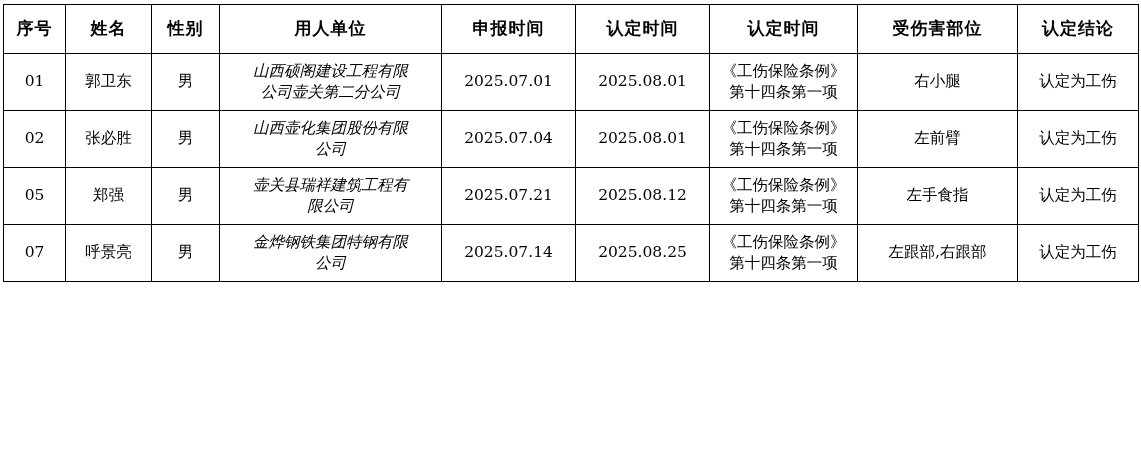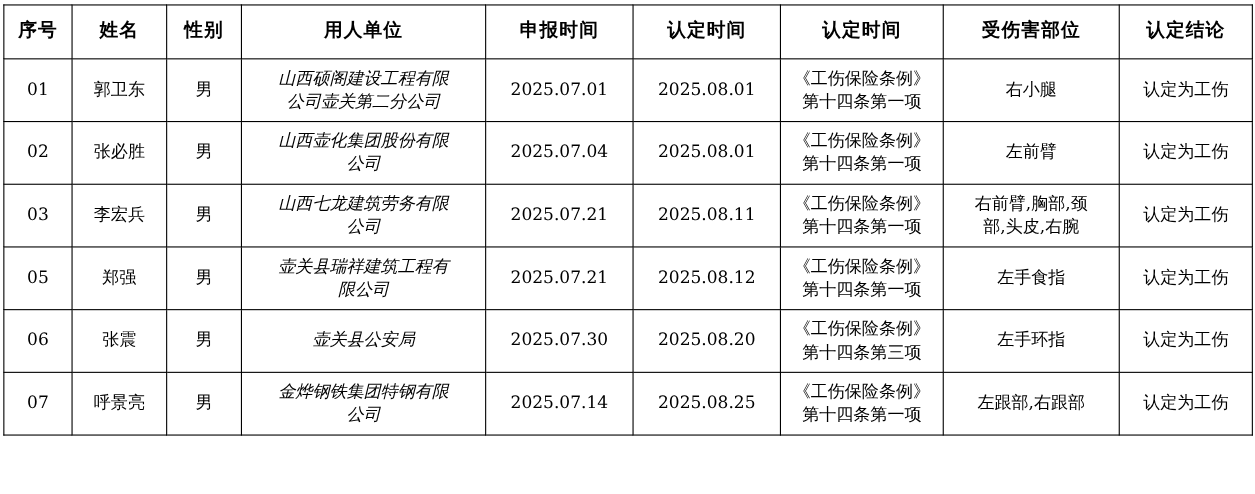--- a/index.html
+++ b/index.html
@@ -142,75 +142,35 @@
           <span class="line2">《工伤保险条例》</span>
           <span class="line2">第十四条第一项</span>
         </td>
         <td class="cell-part">
           <span class="line2">左前臂</span>
           <span class="line2"></span>
         </td>
         <td class="cell-conclusion">认定为工伤</td>
       </tr>
       <tr>
-        <td class="cell-id">03</td>
-        <td class="cell-name">李宏兵</td>
-        <td class="cell-gender">男</td>
-        <td class="cell-unit">
-          <span class="line2">山西七龙建筑劳务有限</span>
-          <span class="line2">公司</span>
-        </td>
-        <td class="cell-apply">2025.07.21</td>
-        <td class="cell-confirm">2025.08.11</td>
-        <td class="cell-basis">
-          <span class="line2">《工伤保险条例》</span>
-          <span class="line2">第十四条第一项</span>
-        </td>
-        <td class="cell-part">
-          <span class="line2">右前臂,胸部,颈</span>
-          <span class="line2">部,头皮,右腕</span>
-        </td>
-        <td class="cell-conclusion">认定为工伤</td>
-      </tr>
-      <tr>
         <td class="cell-id">05</td>
         <td class="cell-name">郑强</td>
         <td class="cell-gender">男</td>
         <td class="cell-unit">
           <span class="line2">壶关县瑞祥建筑工程有</span>
           <span class="line2">限公司</span>
         </td>
         <td class="cell-apply">2025.07.21</td>
         <td class="cell-confirm">2025.08.12</td>
         <td class="cell-basis">
           <span class="line2">《工伤保险条例》</span>
           <span class="line2">第十四条第一项</span>
         </td>
         <td class="cell-part">
           <span class="line2">左手食指</span>
-          <span class="line2"></span>
-        </td>
-        <td class="cell-conclusion">认定为工伤</td>
-      </tr>
-      <tr>
-        <td class="cell-id">06</td>
-        <td class="cell-name">张震</td>
-        <td class="cell-gender">男</td>
-        <td class="cell-unit">
-          <span class="line2">壶关县公安局</span>
-          <span class="line2"></span>
-        </td>
-        <td class="cell-apply">2025.07.30</td>
-        <td class="cell-confirm">2025.08.20</td>
-        <td class="cell-basis">
-          <span class="line2">《工伤保险条例》</span>
-          <span class="line2">第十四条第三项</span>
-        </td>
-        <td class="cell-part">
-          <span class="line2">左手环指</span>
           <span class="line2"></span>
         </td>
         <td class="cell-conclusion">认定为工伤</td>
       </tr>
       <tr>
         <td class="cell-id">07</td>
         <td class="cell-name">呼景亮</td>
         <td class="cell-gender">男</td>
         <td class="cell-unit">
           <span class="line2">金烨钢铁集团特钢有限</span>

